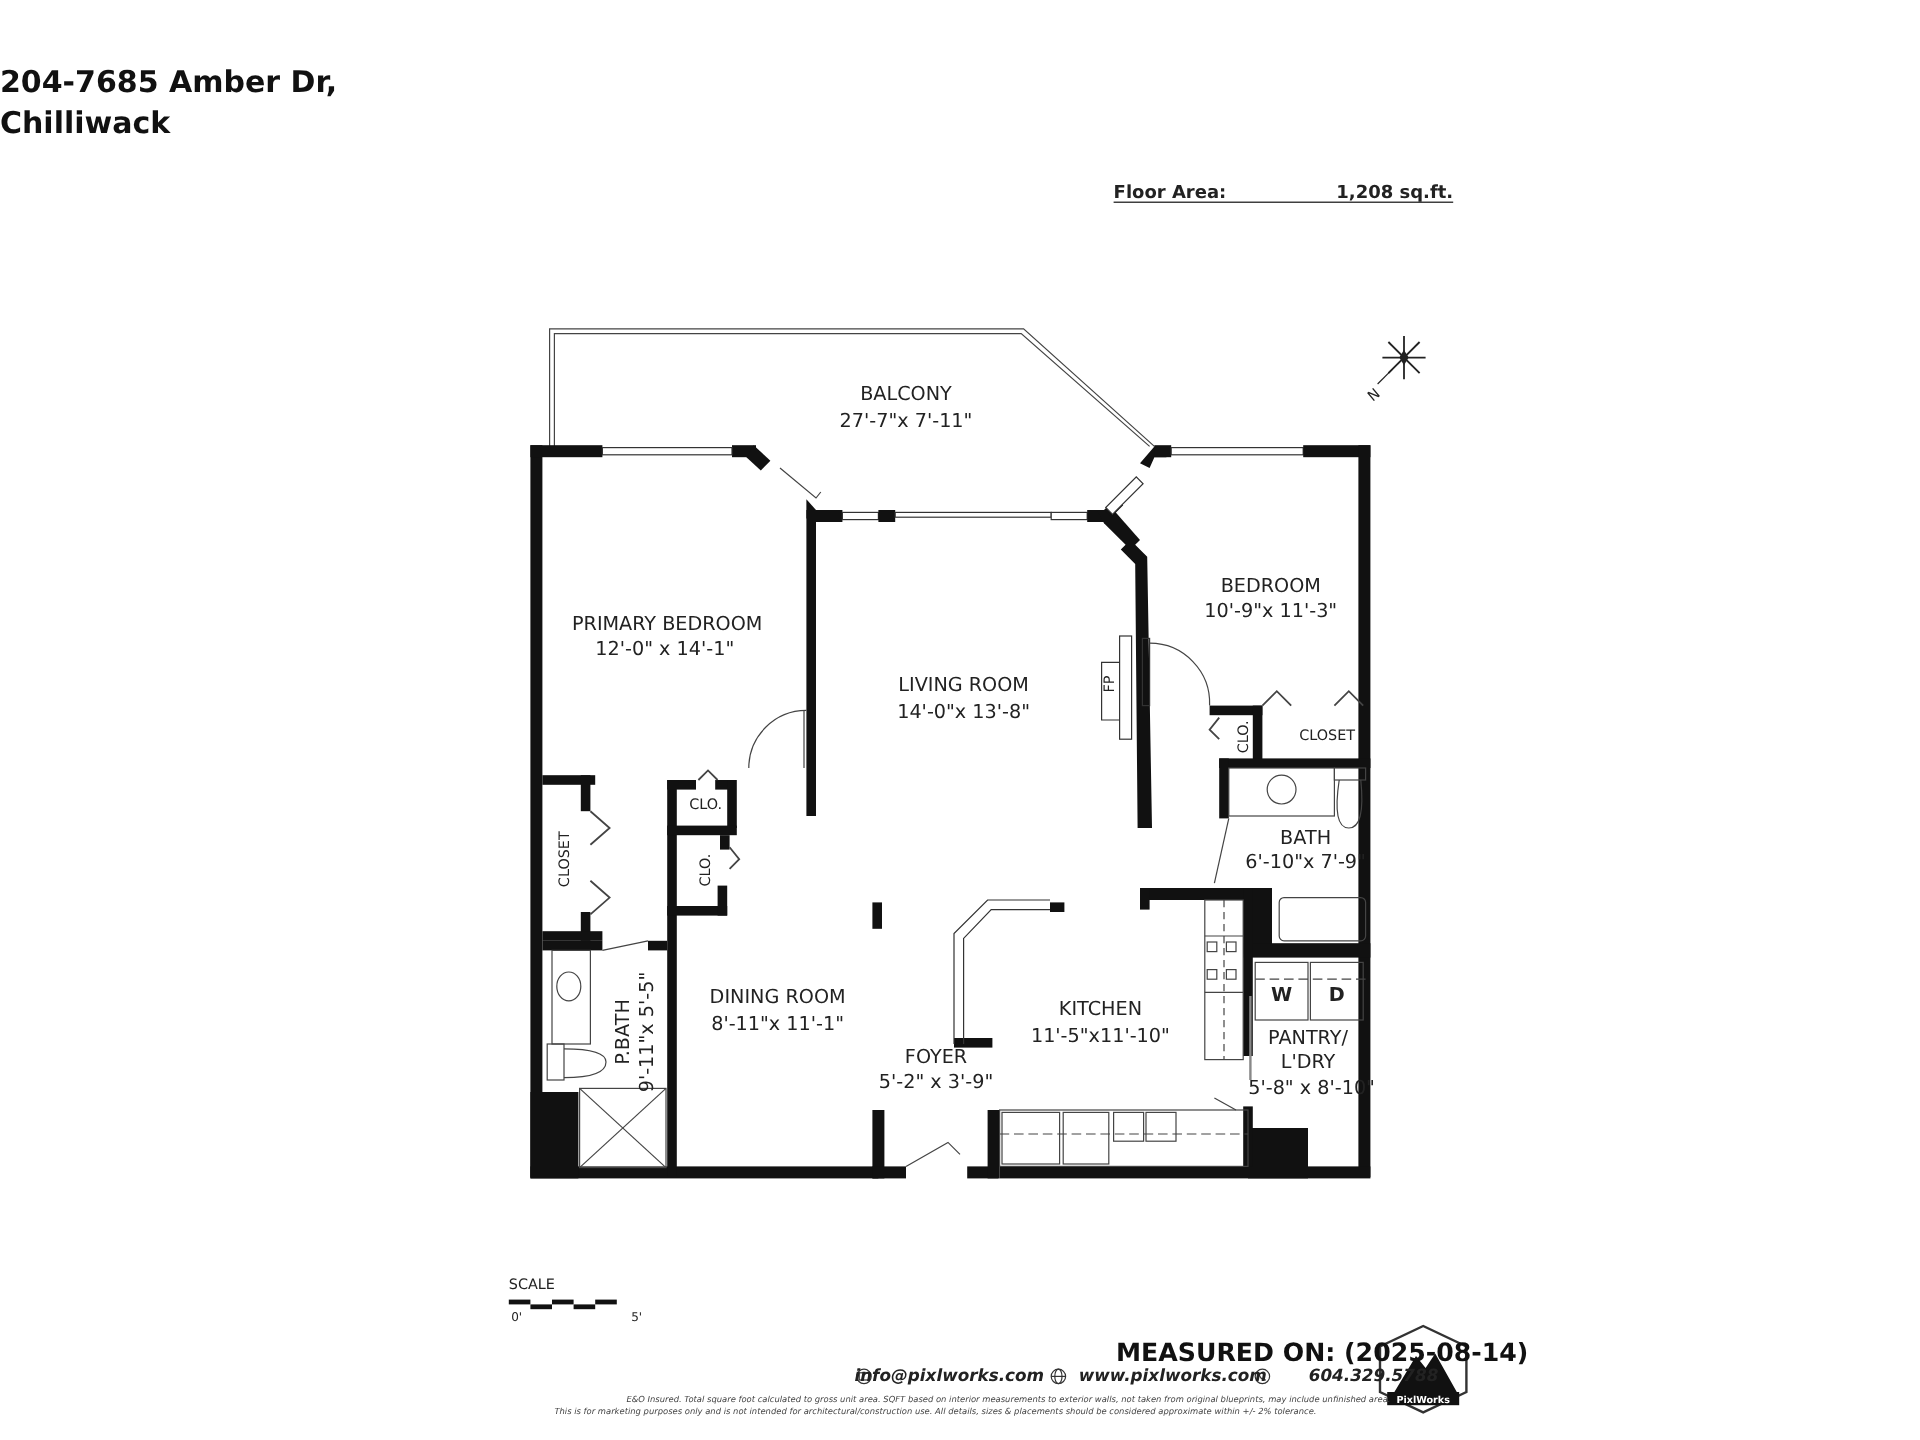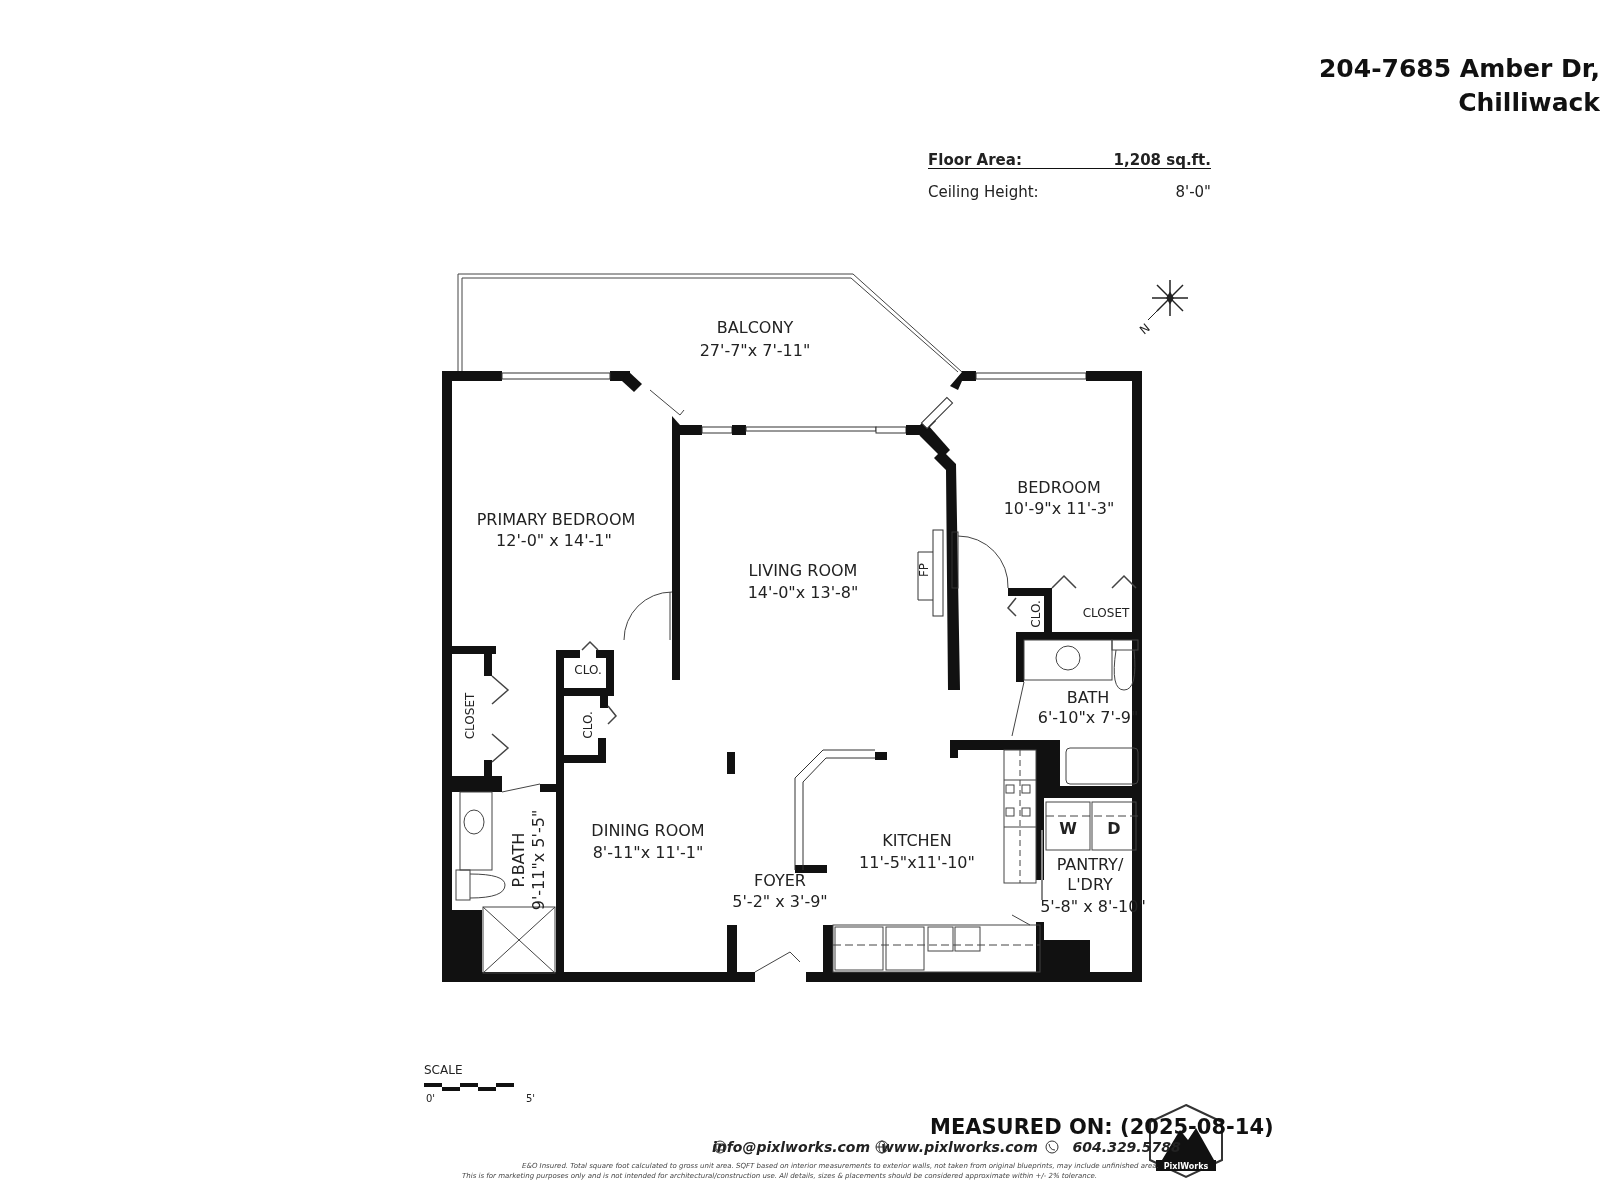--- a/index.html
+++ b/index.html
@@ -1,17 +1,17 @@
 <!DOCTYPE html>
 <html><head>
 <meta charset="utf-8">
 <style>
   html, body { margin:0; padding:0; background:#ffffff; }
   body { width:1600px; height:1200px; position:relative; overflow:hidden; font-family:"DejaVu Sans", sans-serif; color:#111; }
-  .title { position:absolute; left:0; width:1600px; text-align:right; font-weight:bold; font-size:25px; color:#111; }
+  .title { position:absolute; left:0; width:1600px; text-align:left; font-weight:bold; font-size:25px; color:#111; }
   .title.l1 { top:54px; }
   .title.l2 { top:88px; }
   .stats { position:absolute; left:928px; top:151px; width:283px; font-size:15px; color:#222; }
   .stat-row { display:flex; justify-content:space-between; height:31px; align-items:flex-start; }
   .stat-row.head { font-weight:bold; border-bottom:1.5px solid #111; height:17px; margin-bottom:14px; }
   svg.plan { position:absolute; left:0; top:0; }
   .room-label { font-family:"DejaVu Sans", sans-serif; font-size:16px; fill:#222; }
   .small-label { font-family:"DejaVu Sans", sans-serif; font-size:12px; fill:#222; }
   .scale-label { position:absolute; font-size:12px; color:#222; }
   .footer-measured { position:absolute; left:930px; top:1115px; font-weight:bold; font-size:21px; color:#111; }
@@ -22,24 +22,20 @@
 </head>
 <body>
 
 <div class="title l1">204-7685 Amber Dr,</div>
 <div class="title l2">Chilliwack</div>
 
 <div class="stats">
   <div class="stat-row head">
     <span>Floor Area:</span>
     <span>1,208 sq.ft.</span>
-  </div>
-  <div class="stat-row">
-    <span>Ceiling Height:</span>
-    <span>8'-0"</span>
   </div>
 </div>
 
 <svg class="plan" width="1600" height="1200" viewBox="0 0 1600 1200">
 
   <g fill="none" stroke="#444" stroke-width="1">
     <polyline points="458,372 458,274 853,274 962,372"></polyline>
     <polyline points="462,372 462,278 851,278 958,372"></polyline>
   </g>
 
@@ -281,17 +277,17 @@
   <text x="1186" y="1169" text-anchor="middle" font-size="8" font-weight="bold" fill="#fff" font-family="DejaVu Sans, sans-serif">PixlWorks</text>
 </svg>
 
 <div class="scale-label" style="left:424px;top:1063px;">SCALE</div>
 <div class="scale-label" style="left:426px;top:1093px;font-size:10px;">0'</div>
 <div class="scale-label" style="left:526px;top:1093px;font-size:10px;">5'</div>
 
 <div class="footer-measured">MEASURED ON: (2025-08-14)</div>
 <div class="footer-contacts">
   <span style="">info@pixlworks.com</span>
-  <span style="">www.pixlworks.com</span>
+  <span style="margin-left:18px;">www.pixlworks.com</span>
   <span style="margin-left:24px;">604.329.5788</span>
 </div>
 <div class="disclaimer" style="left:522px;top:1162px;">E&amp;O Insured.  Total square foot calculated to gross unit area. SQFT based on interior measurements to exterior walls, not taken from original blueprints, may include unfinished area.</div>
 <div class="disclaimer" style="left:462px;top:1172px;">This is for marketing purposes only and is not intended for architectural/construction use.  All details, sizes &amp; placements should be considered approximate within +/- 2% tolerance.</div>
 
 </body></html>

